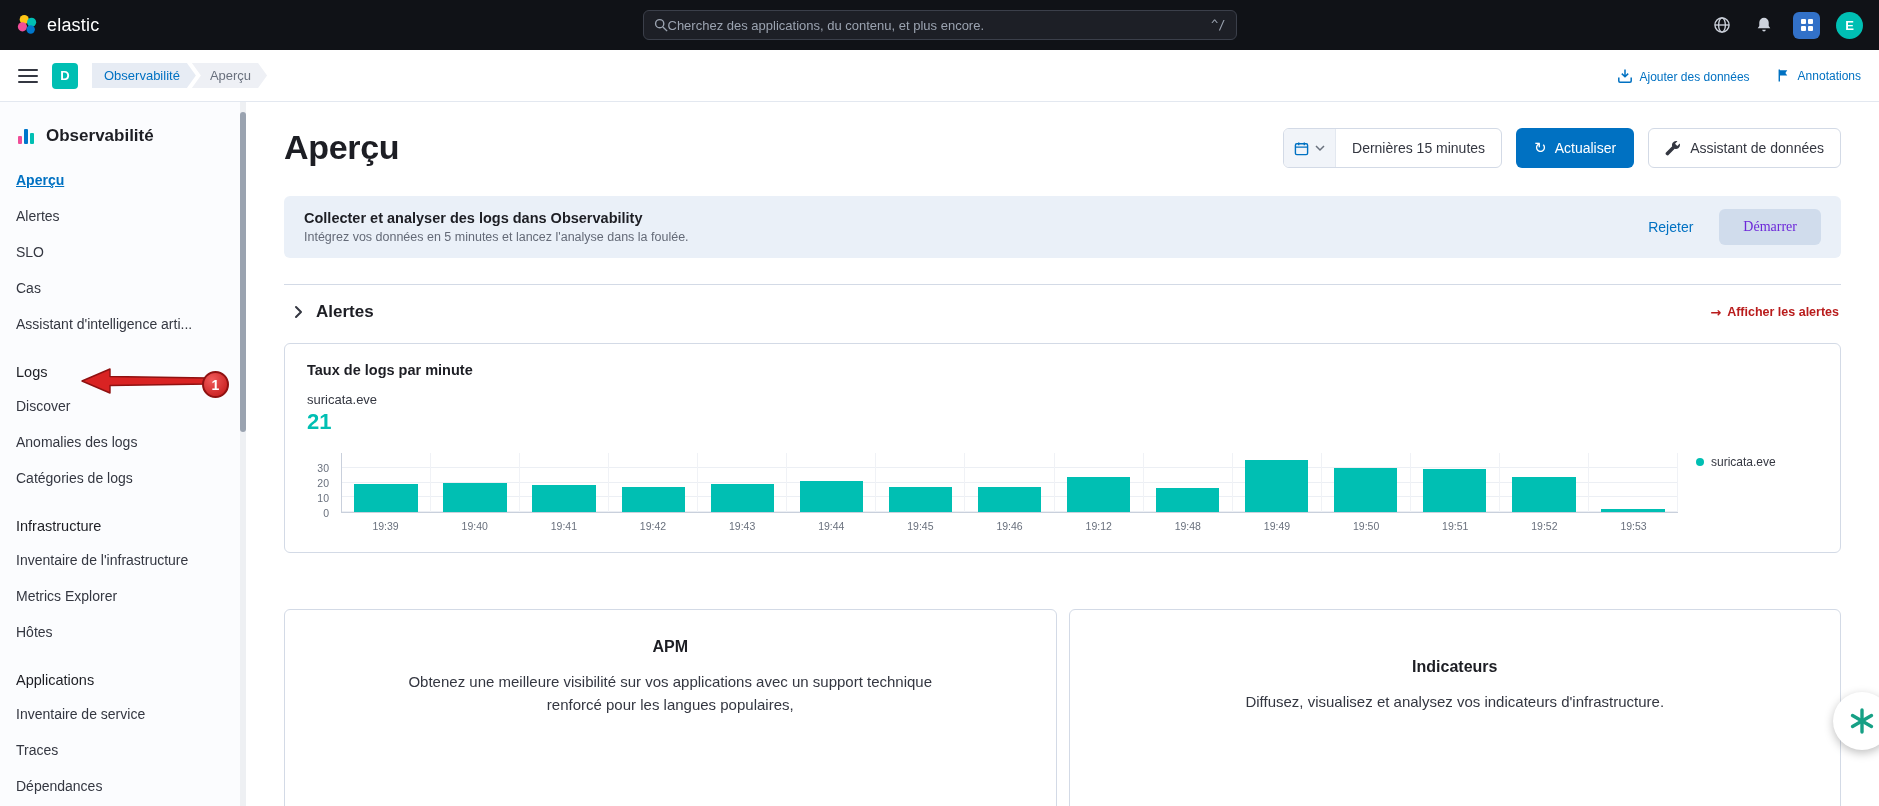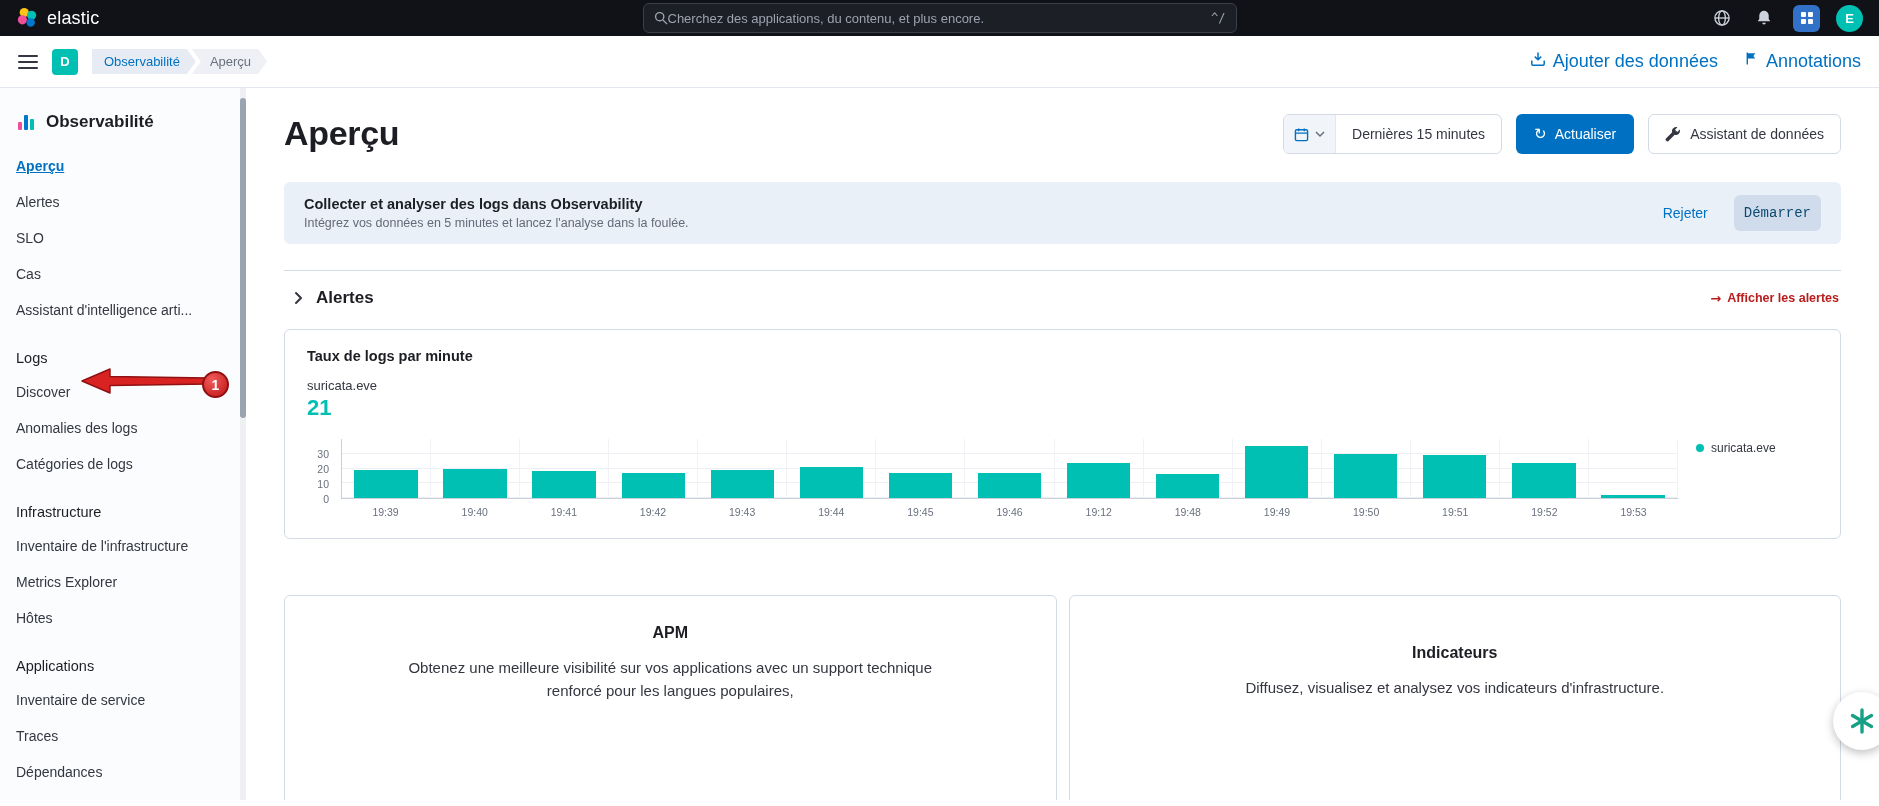--- a/index.html
+++ b/index.html
@@ -1,21 +1,21 @@
 <!DOCTYPE html>
 <html><head>
 <meta charset="utf-8">
 <style>
   *{margin:0;padding:0;box-sizing:border-box}
   html,body{width:1879px;height:806px;overflow:hidden;background:#fff;
     font-family:"Liberation Sans","DejaVu Sans",sans-serif;color:#343741;font-size:14px}
   body{position:relative}
 
   
-  .topbar{height:36px;background:#101217;display:flex;align-items:center;padding:0 16px;position:relative;z-index:20}
+  .topbar{height:50px;background:#101217;display:flex;align-items:center;padding:0 16px;position:relative;z-index:20}
   .brand{display:flex;align-items:center;gap:9px;color:#fff;font-size:18px;letter-spacing:.2px}
   .search-box{position:absolute;left:50%;transform:translateX(-50%);width:594px;height:30px;background:#1d1f26;
     border:1px solid #3b3f4a;border-radius:6px;display:flex;align-items:center;padding:0 10px}
   .search-box input{flex:1;background:transparent;border:none;outline:none;color:#c9ced8;font-size:13px;
     font-family:"Liberation Sans","DejaVu Sans",sans-serif}
   .search-box input::placeholder{color:#9ba3b0}
   .search-hint{color:#9ba3b0;font-size:12px;font-family:"DejaVu Sans Mono",monospace}
   .top-icons{margin-left:auto;display:flex;align-items:center;gap:16px}
   .icon-btn{width:26px;height:26px;display:grid;place-items:center;cursor:pointer}
   .apps-btn{width:27px;height:27px;border-radius:6px;background:#3271c8;display:grid;place-items:center}
@@ -27,21 +27,21 @@
   .hamburger{width:20px;height:14px;display:flex;flex-direction:column;justify-content:space-between;cursor:pointer}
   .hamburger span{display:block;height:2px;background:#343741;border-radius:1px}
   .dep-badge{width:26px;height:26px;border-radius:4px;background:#00bfb3;color:#fff;font-weight:700;font-size:13px;
     display:grid;place-items:center}
   .crumbs{display:flex;align-items:center}
   .crumb{font-size:13px;padding:5px 16px 5px 12px;background:#e7ecf4;color:#0071c2;
     clip-path:polygon(0 0,calc(100% - 9px) 0,100% 50%,calc(100% - 9px) 100%,0 100%)}
   .crumb.last{background:#eef0f5;color:#69707d;margin-left:-4px;padding-left:18px;
     clip-path:polygon(0 0,calc(100% - 9px) 0,100% 50%,calc(100% - 9px) 100%,0 100%,9px 50%)}
   .nav-actions{margin-left:auto;display:flex;align-items:center;gap:26px}
-  .nav-link{display:flex;align-items:flex-start;gap:7px;color:#0071c2;font-size:18px;cursor:pointer}
+  .nav-link{display:flex;align-items:flex-end;gap:7px;color:#0071c2;font-size:12px;cursor:pointer}
 
   
   .layout{display:flex;height:712px}
   .sidebar{width:246px;background:#fbfcfe;position:relative;padding:24px 20px 0 16px;flex:none}
   .sb-track{position:absolute;top:0;right:0;width:6px;height:100%;background:#eef0f3}
   .sb-thumb{position:absolute;top:10px;right:0;width:6px;height:320px;background:#9aa3b0;border-radius:3px;cursor:pointer}
   .sb-title{display:flex;align-items:center;gap:10px;font-size:17px;font-weight:700;color:#1d1e24}
   .snav{margin-top:24px}
   .snav-item{font-size:14px;line-height:20px;margin:16px 0;color:#343741;cursor:pointer;white-space:nowrap;
     overflow:hidden;text-overflow:ellipsis}
@@ -64,22 +64,22 @@
     background:#fff;color:#343741;font-size:14px;font-weight:500;cursor:pointer;
     font-family:"Liberation Sans","DejaVu Sans",sans-serif}
 
   
   .banner{margin-top:28px;background:#eaf0f8;border-radius:6px;padding:13px 20px;display:flex;align-items:center}
   .banner-title{font-size:14.5px;font-weight:700;color:#1d1e24}
   .banner-sub{font-size:12.5px;color:#646a77;margin-top:4px}
   .banner-actions{margin-left:auto;display:flex;align-items:center;gap:26px}
   .link-btn{color:#0071c2;font-size:14px;cursor:pointer;background:none;border:none;
     font-family:"Liberation Sans","DejaVu Sans",sans-serif}
-  .btn-start{height:36px;padding:0 10px;border:none;border-radius:6px;background:#d0dcec;color:#0c4a6e;
-    font-size:14px;font-weight:500;cursor:pointer;font-family:Liberation Mono, monospace}
+  .btn-start{height:36px;padding:0 24px;border:none;border-radius:6px;background:#d0dcec;color:#6d28d9;
+    font-size:14px;font-weight:500;cursor:pointer;font-family:Liberation Serif, serif}
 
   
   .section-row{margin-top:0;border-top:1px solid #d3dae6;padding:15px 2px;display:flex;align-items:center}
   .sections{margin-top:26px}
   .sec-toggle{width:24px;height:24px;display:grid;place-items:center;cursor:pointer;margin-right:6px}
   .sec-title{font-size:17px;font-weight:700;color:#1d1e24}
   .sec-link{margin-left:auto;font-size:12.5px;font-weight:600;color:#b91c1c;cursor:pointer;display:flex;align-items:center;gap:6px}
   .sec-link::before{content:"→";font-family:"DejaVu Sans",sans-serif;font-size:13px}
 
   

